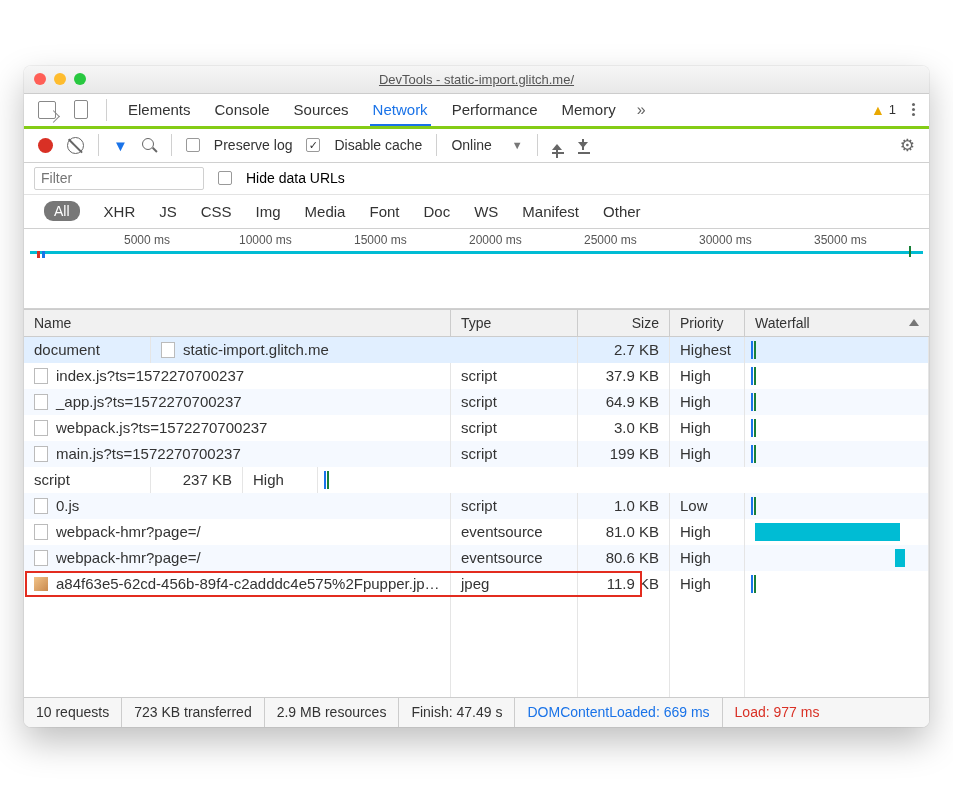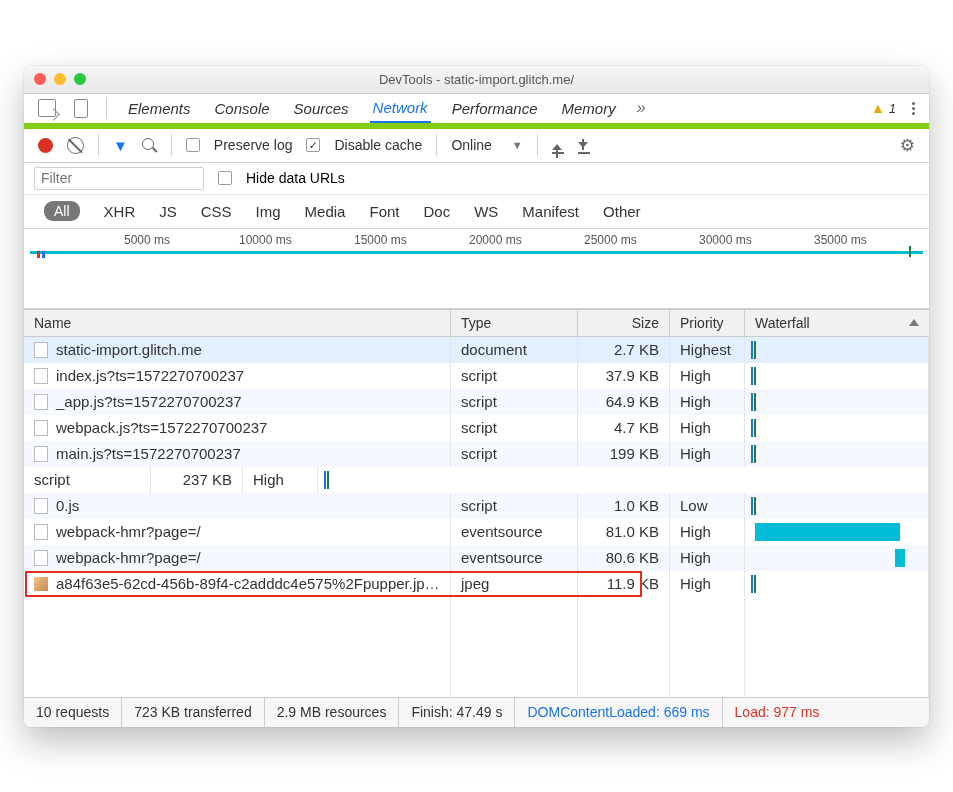--- a/index.html
+++ b/index.html
@@ -2,22 +2,22 @@
 <html><head>
 <meta charset="utf-8">
 <style>
 * { box-sizing: border-box; margin: 0; padding: 0; font-family: -apple-system, BlinkMacSystemFont, "Segoe UI", Helvetica, Arial, sans-serif; }
 body { background: #fff; display: flex; align-items: center; justify-content: center; min-height: 792px; }
 .wrap { width: 905px; background: #fff; border-radius: 7px; box-shadow: 0 15px 35px rgba(0,0,0,0.25), 0 0 0 1px rgba(0,0,0,0.05); overflow: hidden; }
 .titlebar { height: 28px; background: linear-gradient(#f6f6f6,#e8e8e8); border-bottom: 1px solid #ccc; display: flex; align-items: center; padding: 0 10px; position: relative; }
 .tl-dots { display: flex; gap: 8px; }
 .tl-dot { width: 12px; height: 12px; border-radius: 50%; }
 .tl-r { background:#ff5f57;} .tl-y{background:#febc2e;} .tl-g{background:#28c840;}
-.title { position:absolute; left:0; right:0; text-align:center; font-size:13px; color:#555; }
-.tabsrow { height: 35px; border-bottom: 6px solid #84cc16; display:flex; align-items:center; padding: 0 14px; gap: 18px; font-size:15px; color:#333;font-style:italic; }
+.title { position:absolute; left:0; right:0; text-align:center; font-size:13px; color:#555;text-decoration:underline; }
+.tabsrow { height: 35px; border-bottom: 3px solid #84cc16; display:flex; align-items:center; padding: 0 14px; gap: 18px; font-size:15px; color:#333; }
 .inspicon { width:18px; height:18px; border:1.5px solid #888; border-radius:2px; position:relative; }
 .inspicon::after{content:"";position:absolute;right:-3px;bottom:-3px;width:8px;height:8px;border-right:1.5px solid #888;border-bottom:1.5px solid #888;transform:rotate(-45deg);}
 .devicon{width:14px;height:19px;border:1.5px solid #888;border-radius:2px;}
 .vsep{width:1px;height:22px;background:#d0d0d0;}
 .tab { padding: 0 3px; height:100%; display:flex; align-items:center; cursor:pointer; color:#333;}
 .tab.active{ color:#1a73e8; border-bottom:2px solid #1a73e8; margin-bottom:-1px;}
 .more{color:#666;font-size:16px;}
 .right-tabs{margin-left:auto;display:flex;align-items:center;gap:16px;}
 .warn{display:flex;align-items:center;gap:4px;font-size:13px;color:#333;}
 .warn-tri{color:#e9a800;font-size:14px;}
@@ -175,25 +175,25 @@
     <div class="col c-size">Size</div>
     <div class="col c-pri">Priority</div>
     <div class="col c-wf">
       <span>Waterfall</span>
       <span class="sort-tri"></span>
     </div>
   </div>
 
   <div class="table" id="tbl">
       <div class="row sel">
+        <div class="col c-type">document</div>
         <div class="col c-name">
           <span class="fileicon"></span>
           <span>static-import.glitch.me</span>
         </div>
-        <div class="col c-type">document</div>
         <div class="col c-size">2.7 KB</div>
         <div class="col c-pri">Highest</div>
         <div class="col c-wf">
           <div class="wf-tick" style="left:6px"></div>
           <div class="wf-tick g" style="left:9px"></div>
         </div>
       </div>
       <div class="row">
         <div class="col c-name">
           <span class="fileicon"></span>
@@ -219,21 +219,21 @@
           <div class="wf-tick" style="left:6px"></div>
           <div class="wf-tick g" style="left:9px"></div>
         </div>
       </div>
       <div class="row">
         <div class="col c-name">
           <span class="fileicon"></span>
           <span>webpack.js?ts=1572270700237</span>
         </div>
         <div class="col c-type">script</div>
-        <div class="col c-size">4.7 KB</div>
+        <div class="col c-size">3.0 KB</div>
         <div class="col c-pri">High</div>
         <div class="col c-wf">
           <div class="wf-tick" style="left:6px"></div>
           <div class="wf-tick g" style="left:9px"></div>
         </div>
       </div>
       <div class="row">
         <div class="col c-name">
           <span class="fileicon"></span>
           <span>main.js?ts=1572270700237</span>

